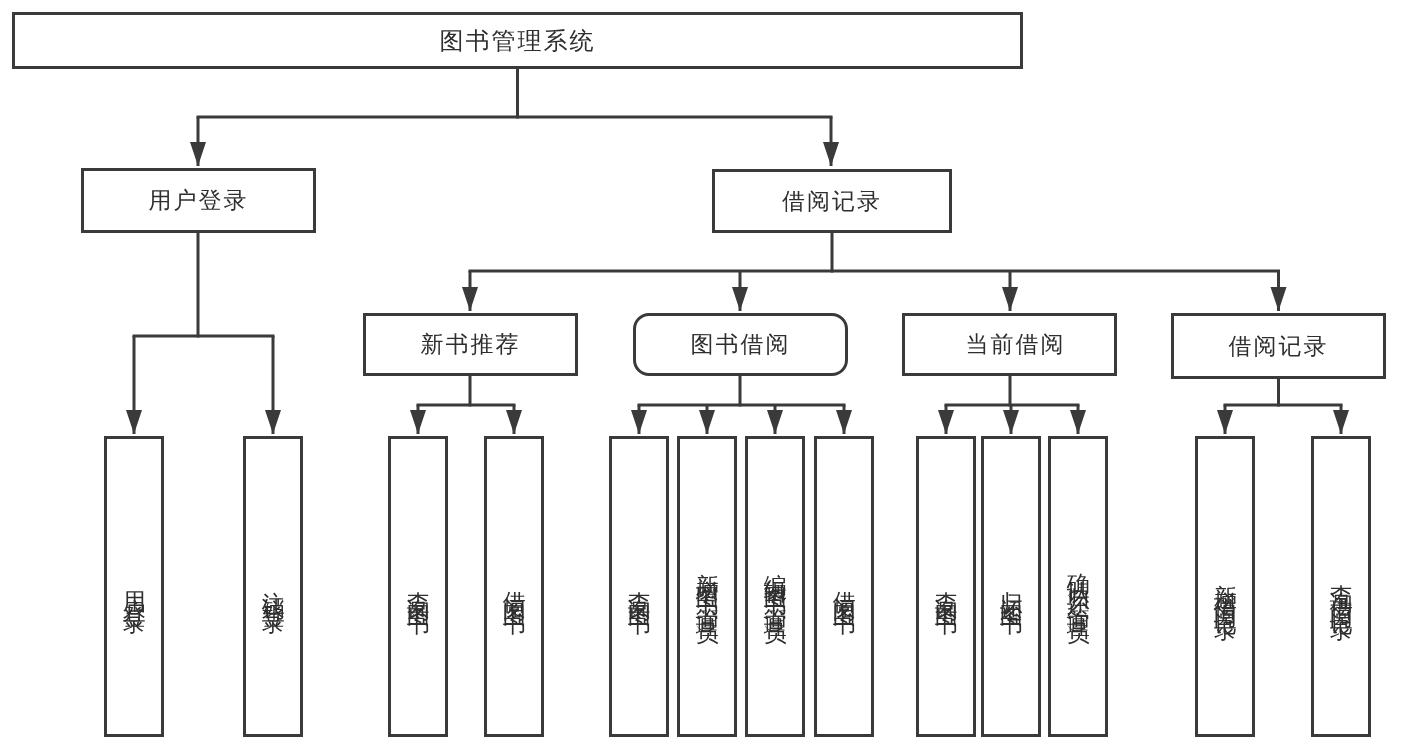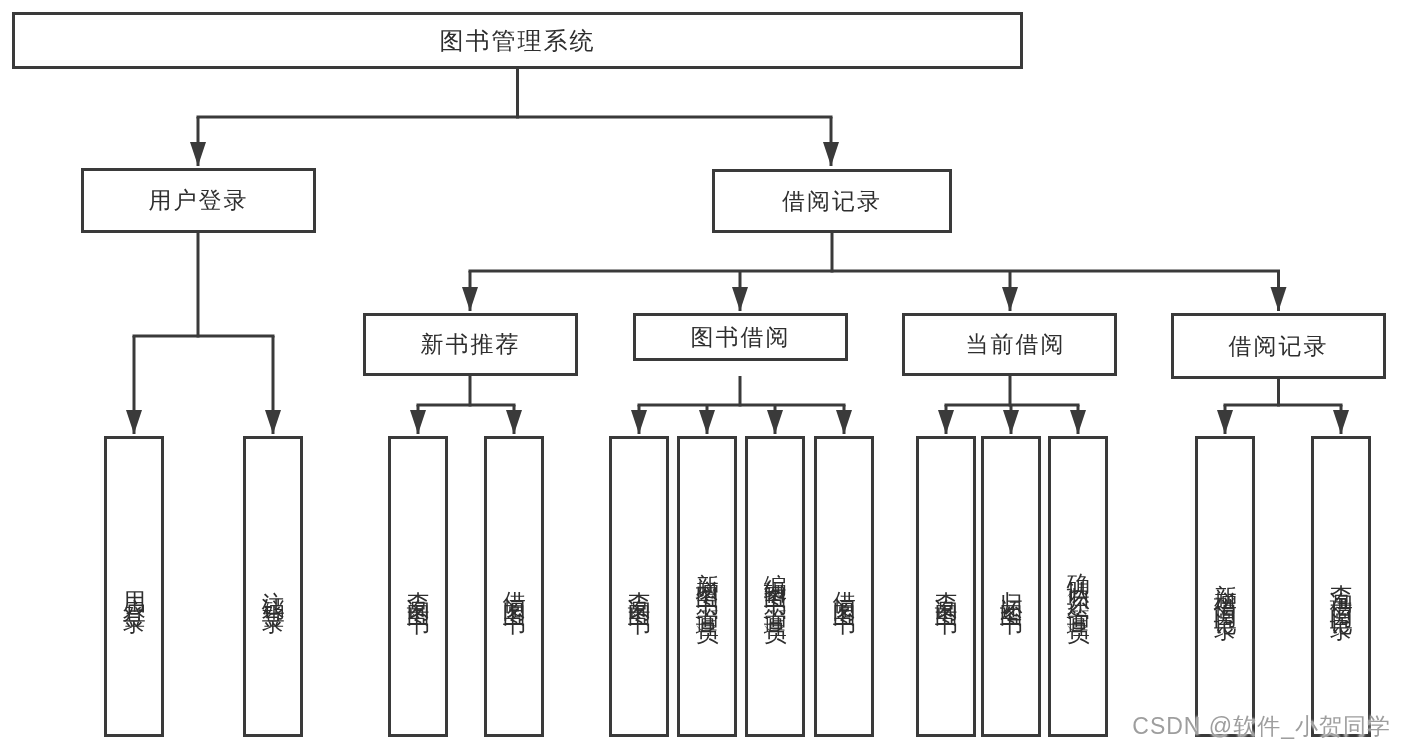--- a/index.html
+++ b/index.html
@@ -122,21 +122,21 @@
   <div class="box" style="left:81px; top:168px; width:235px; height:65px;">
     <span class="hlabel">用户登录</span>
   </div>
   <div class="box" style="left:712px; top:169px; width:240px; height:64px;">
     <span class="hlabel">借阅记录</span>
   </div>
 
   <div class="box" style="left:363px; top:313px; width:215px; height:63px;">
     <span class="hlabel">新书推荐</span>
   </div>
-  <div class="box" style="left:633px; top:313px; width:215px; height:48px;">
+  <div class="box" style="left:633px; top:313px; width:215px; height:63px;border-radius:16px;">
     <span class="hlabel">图书借阅</span>
   </div>
   <div class="box" style="left:902px; top:313px; width:215px; height:63px;padding-left:12px;">
     <span class="hlabel">当前借阅</span>
   </div>
   <div class="box" style="left:1171px; top:313px; width:215px; height:66px;">
     <span class="hlabel">借阅记录</span>
   </div>
 
   <div class="box leaf" style="left:104px; top:436px; width:60px; height:301px;">
@@ -176,15 +176,14 @@
     <span class="vlabel">确认归还（管理员）</span>
   </div>
 
   <div class="box leaf" style="left:1195px; top:436px; width:60px; height:301px;">
     <span class="vlabel">新增借阅记录</span>
   </div>
   <div class="box leaf" style="left:1311px; top:436px; width:60px; height:301px;">
     <span class="vlabel">查询借阅记录</span>
   </div>
 
-  <div class="watermark">CSDN @软件_小贺同学</div>
 
 </div>
 
 </body></html>

